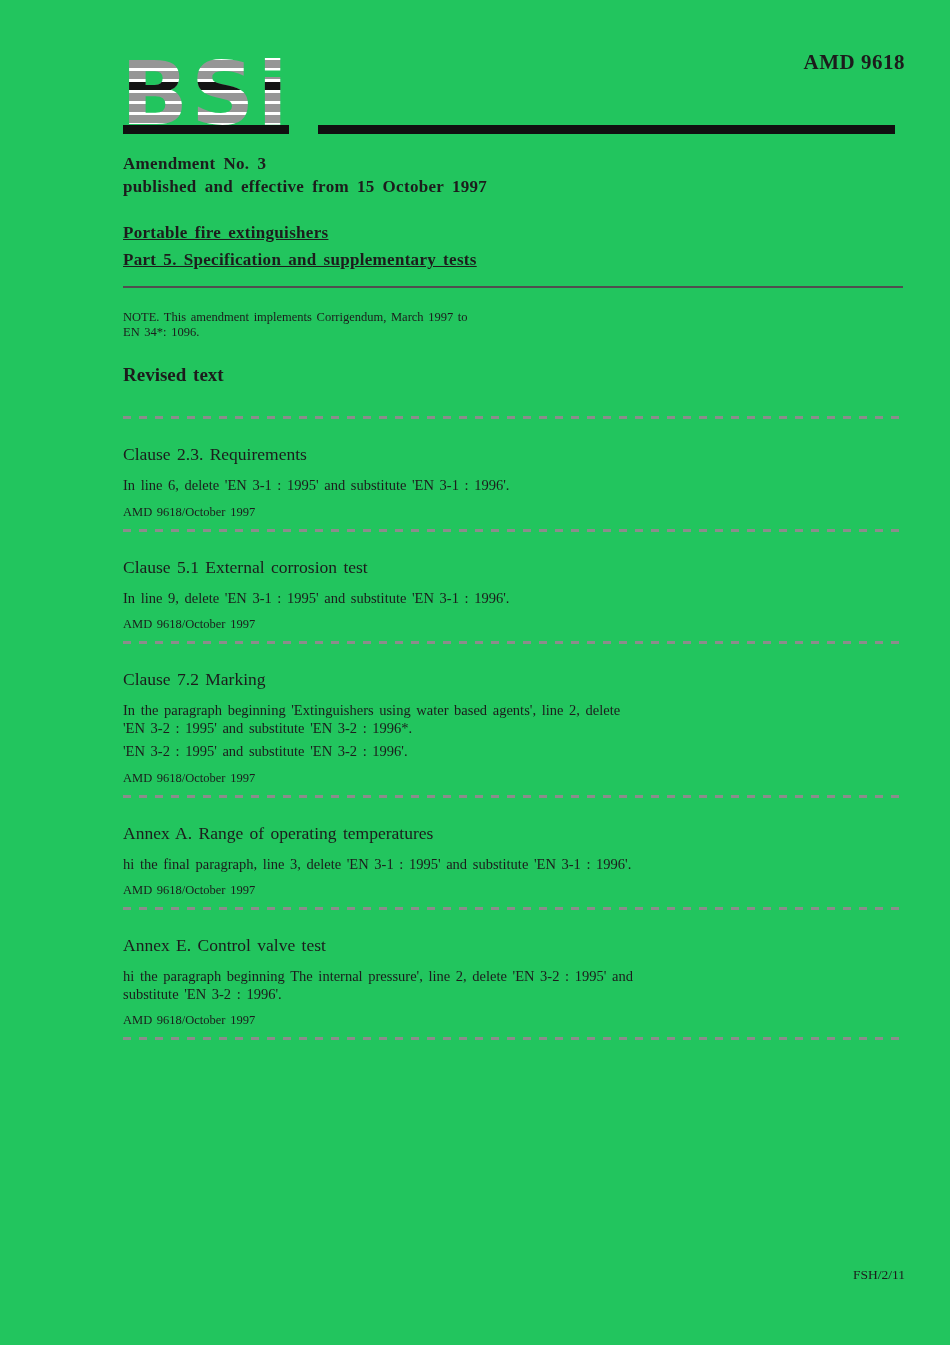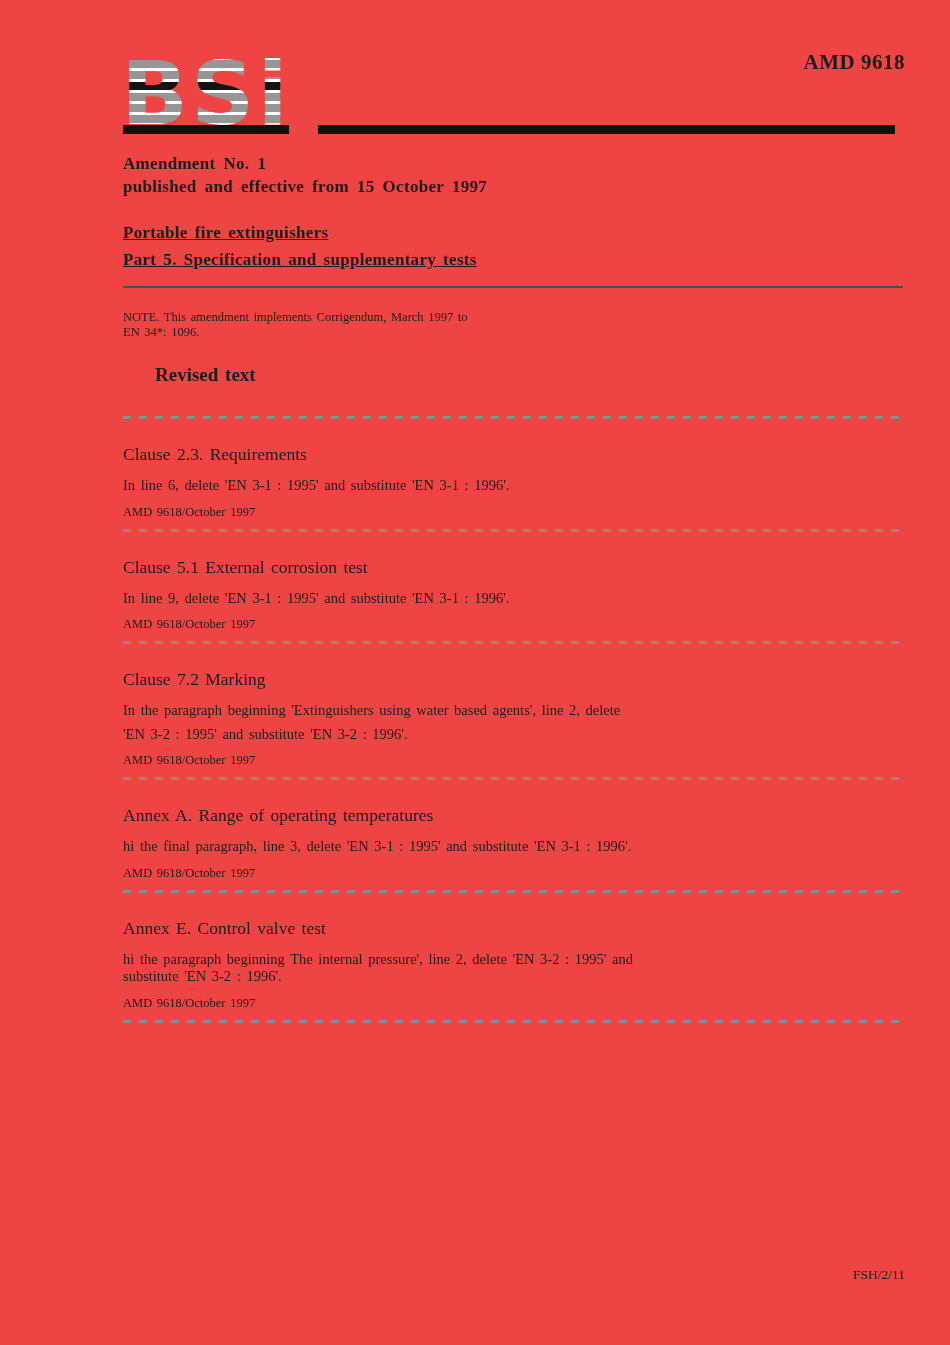--- a/index.html
+++ b/index.html
@@ -1,21 +1,21 @@
 <!DOCTYPE html>
 <html><head>
 <meta charset="utf-8">
 <style>
   html, body { margin: 0; padding: 0; background: #e8e8e8; }
   .page {
     position: relative;
     width: 950px;
     height: 1345px;
     margin: 0 auto;
-    background: #ef4444;
+    background: #22c55e;
     overflow: hidden;
     color: #1c1c1c;
     font-family: "Liberation Serif", "DejaVu Serif", serif;
   }
 
   
   .logo {
     position: absolute;
     left: 121px;
     top: 50px;
@@ -94,21 +94,20 @@
     font-size: 12.5px;
     line-height: 15px;
     word-spacing: 1.5px;
   }
   .revised-heading {
     margin-top: 23px;
     font-weight: 700;
     font-size: 19px;
     line-height: 24px;
     word-spacing: 2px;
-    margin-left: 32px;
   }
   .dashed {
     margin-top: 29px;
     height: 3px;
     background-image: repeating-linear-gradient(to right, #8c8c8c 0, #8c8c8c 8px, rgba(0,0,0,0) 8px, rgba(0,0,0,0) 16px);
   }
   .section .dashed { margin-top: 9px; }
   .section-heading {
     margin: 24px 0 0 0;
     font-weight: 400;
@@ -145,21 +144,21 @@
   <div class="logo">
     <div class="logo-text">BSi</div>
   </div>
   <div class="logo-bar"></div>
   <div class="mast-rule"></div>
   <div class="doc-ref">AMD 9618</div>
 
   <div class="content">
 
     <div>
-      <div class="amend-line">Amendment No. 1</div>
+      <div class="amend-line">Amendment No. 3</div>
       <div class="amend-line">published and effective from 15 October 1997</div>
     </div>
 
     <div class="title-block">
       <div class="title-line">Portable fire extinguishers</div>
       <div class="title-line">Part 5. Specification and supplementary tests</div>
     </div>
 
     <div class="head-rule"></div>
 
@@ -187,20 +186,21 @@
         <span class="para-line">In line 9, delete 'EN 3-1 : 1995' and substitute 'EN 3-1 : 1996'.</span>
       </p>
       <div class="stamp">AMD 9618/October 1997</div>
       <div class="dashed"></div>
     </div>
 
     <div class="section">
       <div class="section-heading">Clause 7.2 Marking</div>
       <p class="para">
         <span class="para-line">In the paragraph beginning 'Extinguishers using water based agents', line 2, delete</span>
+        <span class="para-line">'EN 3-2 : 1995' and substitute 'EN 3-2 : 1996*.</span>
       </p>
       <p class="para">
         <span class="para-line">'EN 3-2 : 1995' and substitute 'EN 3-2 : 1996'.</span>
       </p>
       <div class="stamp">AMD 9618/October 1997</div>
       <div class="dashed"></div>
     </div>
 
     <div class="section">
       <div class="section-heading">Annex A. Range of operating temperatures</div>

